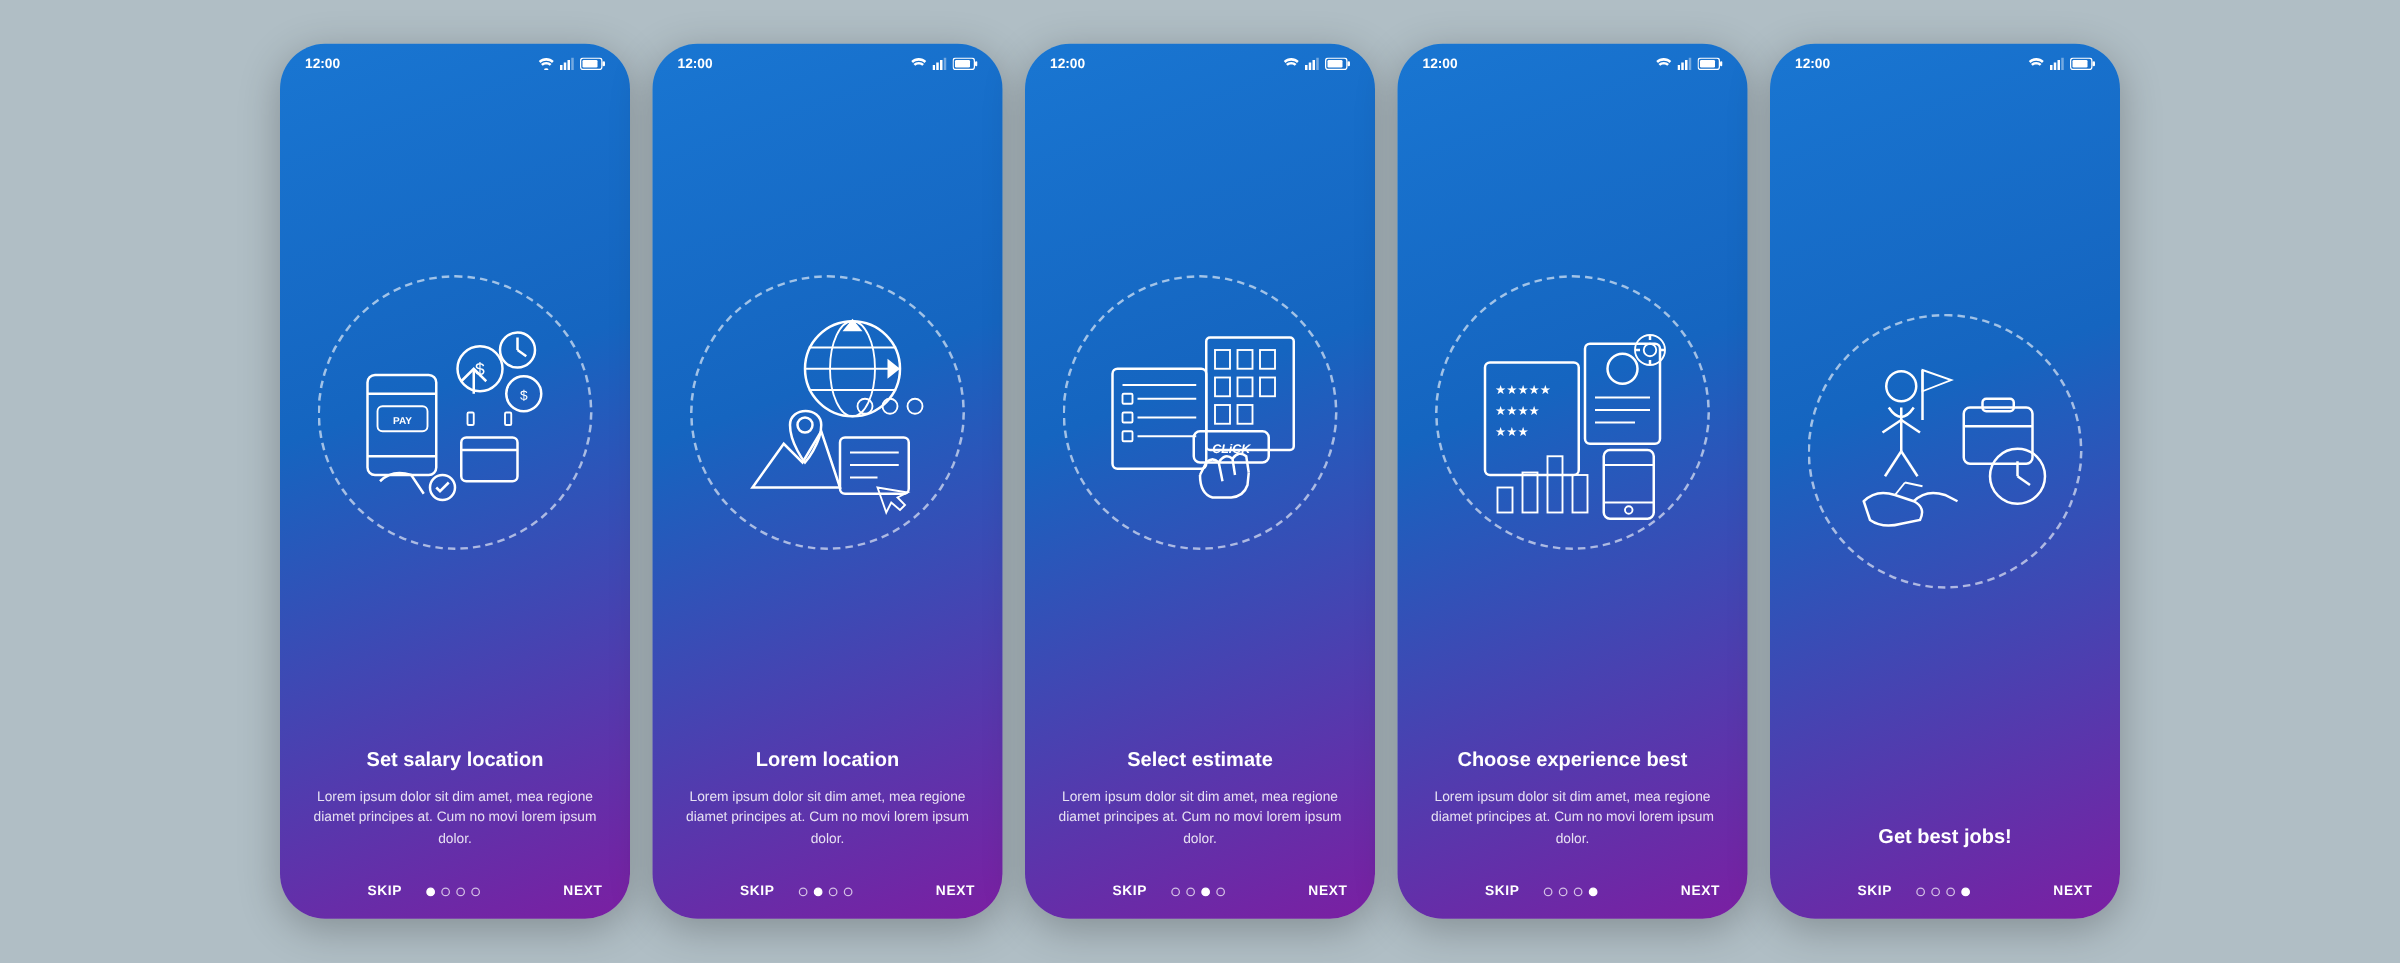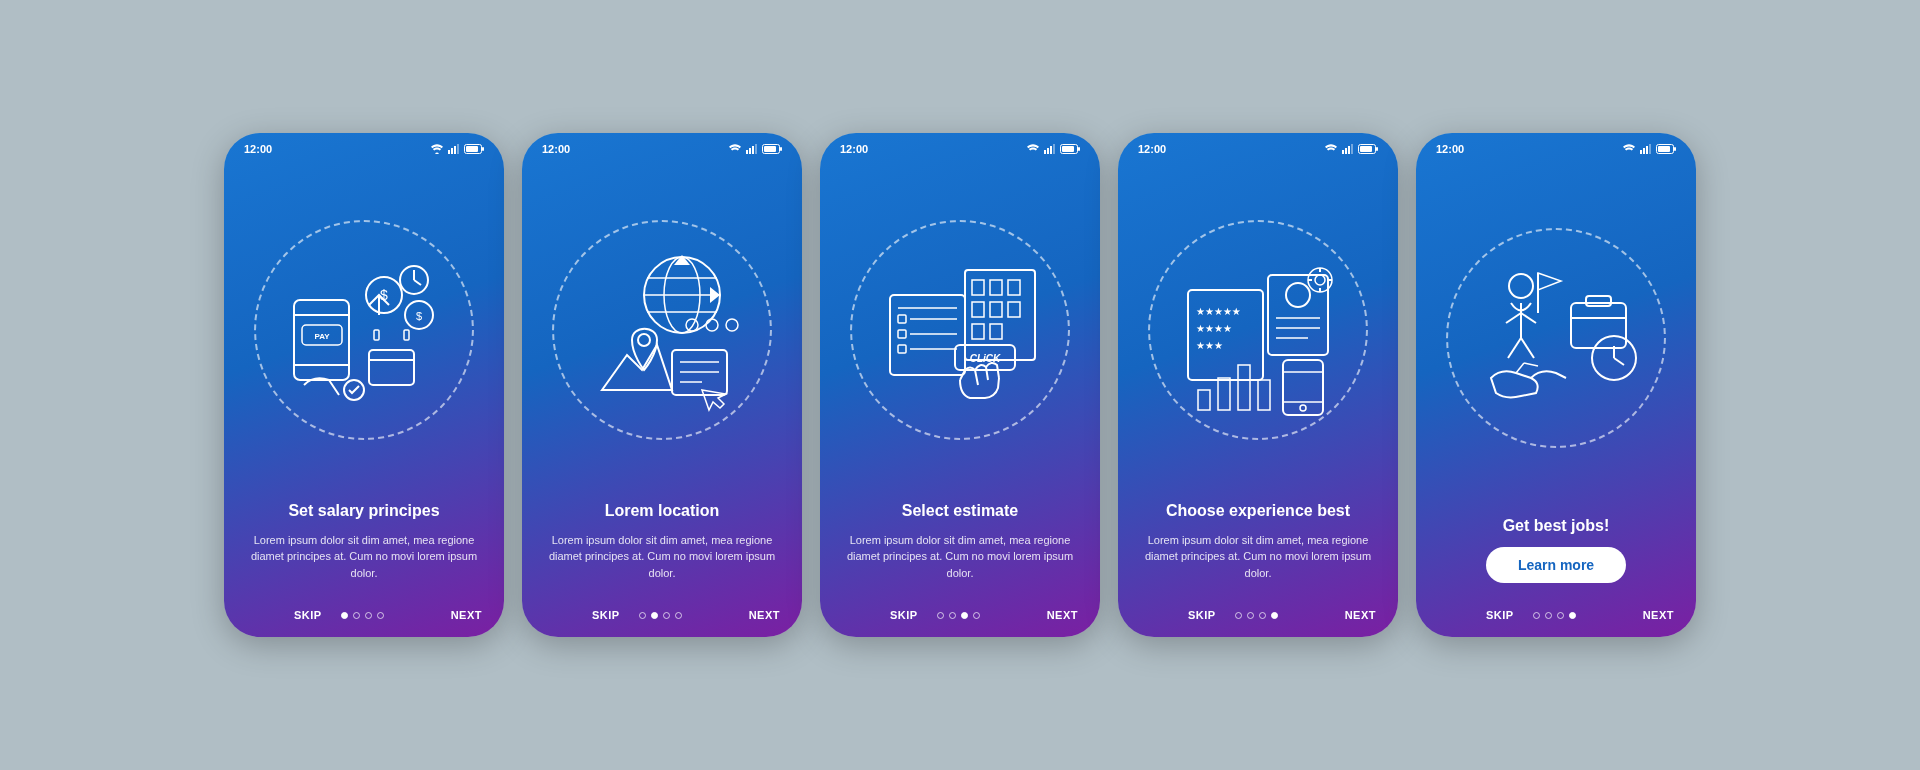--- a/index.html
+++ b/index.html
@@ -17,21 +17,21 @@
 
     .phones-container {
       display: flex;
       gap: 18px;
       align-items: center;
       justify-content: center;
     }
 
     .phone {
       width: 280px;
-      height: 504px;
+      height: 700px;
       border-radius: 36px;
       background: linear-gradient(160deg, #1976d2 0%, #1565c0 40%, #7b1fa2 100%);
       display: flex;
       flex-direction: column;
       overflow: hidden;
       box-shadow: 0 8px 32px rgba(0,0,0,0.25);
       position: relative;
     }
 
     
@@ -205,21 +205,21 @@
 
           <path d="M30 145 Q40 135 55 140 L65 155" stroke="white" stroke-width="2" fill="none"></path>
 
           <circle cx="80" cy="150" r="10" stroke="white" stroke-width="2"></circle>
           <path d="M75 150 L78 153 L85 146" stroke="white" stroke-width="2" fill="none"></path>
         </svg>
       </div>
     </div>
 
     <div class="text-area">
-      <div class="screen-title">Set salary principes</div>
+      <div class="screen-title">Set salary location</div>
       <div class="screen-desc">Lorem ipsum dolor sit dim amet, mea regione diamet principes at. Cum no movi lorem ipsum dolor.</div>
     </div>
 
     <div class="bottom-nav">
       <span class="nav-btn">SKIP</span>
       <div class="dots">
         <div class="dot active"></div>
         <div class="dot"></div>
         <div class="dot"></div>
         <div class="dot"></div>
@@ -492,23 +492,20 @@
           <path d="M25 130 Q35 120 50 125 L65 130 Q75 135 70 145 L55 148 Q40 152 30 145 Z" stroke="white" stroke-width="2" fill="none"></path>
           <path d="M65 130 Q75 120 90 125 L100 130" stroke="white" stroke-width="2" fill="none"></path>
           <line x1="50" y1="125" x2="58" y2="115" stroke="white" stroke-width="1.5"></line>
           <line x1="58" y1="115" x2="72" y2="118" stroke="white" stroke-width="1.5"></line>
         </svg>
       </div>
     </div>
 
     <div class="text-area">
       <div class="screen-title">Get best jobs!</div>
-      <div style="text-align:center; margin-top: 10px;">
-        <button class="learn-more-btn">Learn more</button>
-      </div>
     </div>
 
     <div class="bottom-nav">
       <span class="nav-btn">SKIP</span>
       <div class="dots">
         <div class="dot"></div>
         <div class="dot"></div>
         <div class="dot"></div>
         <div class="dot active"></div>
       </div>

